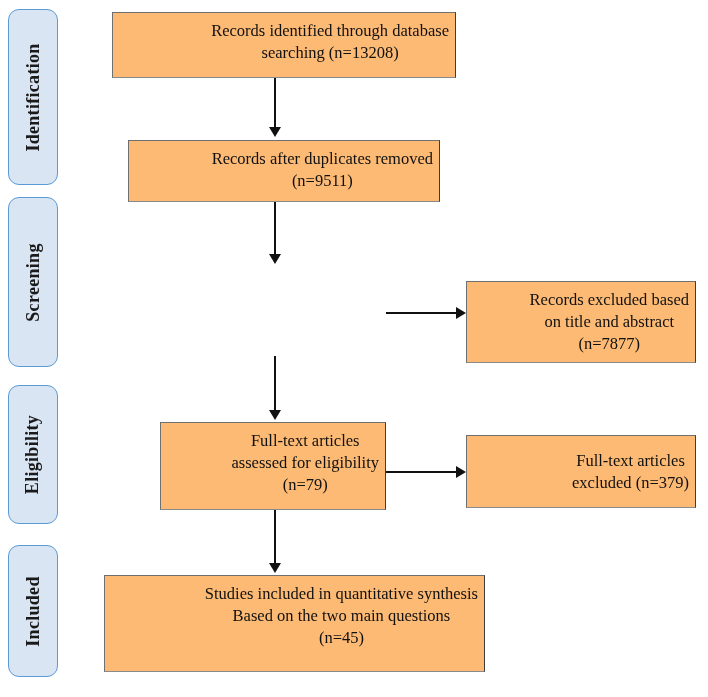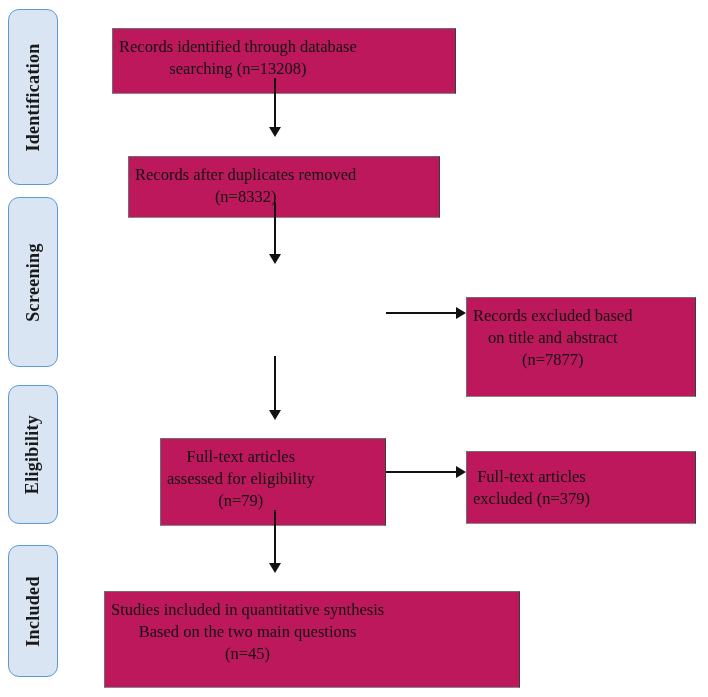--- a/index.html
+++ b/index.html
@@ -36,28 +36,27 @@
     font-weight: bold;
     font-size: 18px;
     letter-spacing: 0.3px;
     color: #1a1a1a;
   }
 
   
   .flow-box {
     position: absolute;
     box-sizing: border-box;
-    background: #be185d;
+    background: #fdba74;
     border: 1.5px solid #6f6f6f;
     border-right-color: #3d3d3d;
     border-bottom-color: #8a8a8a;
     display: flex;
-    justify-content: flex-start;
+    justify-content: flex-end;
     padding-top: 7px;
-    margin-top: 16px;
   }
   .flow-box.centered {
     align-items: center;
     padding-top: 0;
   }
   .flow-box .box-text {
     text-align: center;
     font-family: "Liberation Serif", "DejaVu Serif", serif;
     font-size: 16.5px;
     line-height: 1.33;
@@ -118,31 +117,31 @@
   <div class="flow-box" style="left:112px; top:12px; width:344px; height:66px;">
     <span class="box-text">Records identified through database
 searching (n=13208)</span>
   </div>
 
   <div class="v-line" style="left:274px; top:78px; height:51px;"></div>
   <div class="arrow-down" style="left:268.5px; top:127px;"></div>
 
   <div class="flow-box" style="left:128px; top:140px; width:312px; height:62px;">
     <span class="box-text">Records after duplicates removed
-(n=8332)</span>
+(n=9511)</span>
   </div>
 
   <div class="v-line" style="left:274px; top:202px; height:54px;"></div>
   <div class="arrow-down" style="left:268.5px; top:254px;"></div>
 
 
   <div class="h-line" style="left:386px; top:312px; width:72px;"></div>
   <div class="arrow-right" style="left:456px; top:306.5px;"></div>
 
-  <div class="flow-box" style="left:466px; top:281px; width:230px; height:100px;">
+  <div class="flow-box" style="left:466px; top:281px; width:230px; height:82px;">
     <span class="box-text">Records excluded based
 on title and abstract
 (n=7877)</span>
   </div>
 
   <div class="v-line" style="left:274px; top:356px; height:56px;"></div>
   <div class="arrow-down" style="left:268.5px; top:410px;"></div>
 
   <div class="flow-box" style="left:160px; top:422px; width:226px; height:88px;">
     <span class="box-text">Full-text articles
@@ -154,19 +153,19 @@
   <div class="arrow-right" style="left:456px; top:465.5px;"></div>
 
   <div class="flow-box centered" style="left:466px; top:435px; width:230px; height:73px;">
     <span class="box-text">Full-text articles
 excluded (n=379)</span>
   </div>
 
   <div class="v-line" style="left:274px; top:510px; height:55px;"></div>
   <div class="arrow-down" style="left:268.5px; top:563px;"></div>
 
-  <div class="flow-box" style="left:104px; top:575px; width:416px; height:97px;">
+  <div class="flow-box" style="left:104px; top:575px; width:381px; height:97px;">
     <span class="box-text">Studies included in quantitative synthesis
 Based on the two main questions
 (n=45)</span>
   </div>
 
 </div>
 
 </body></html>

